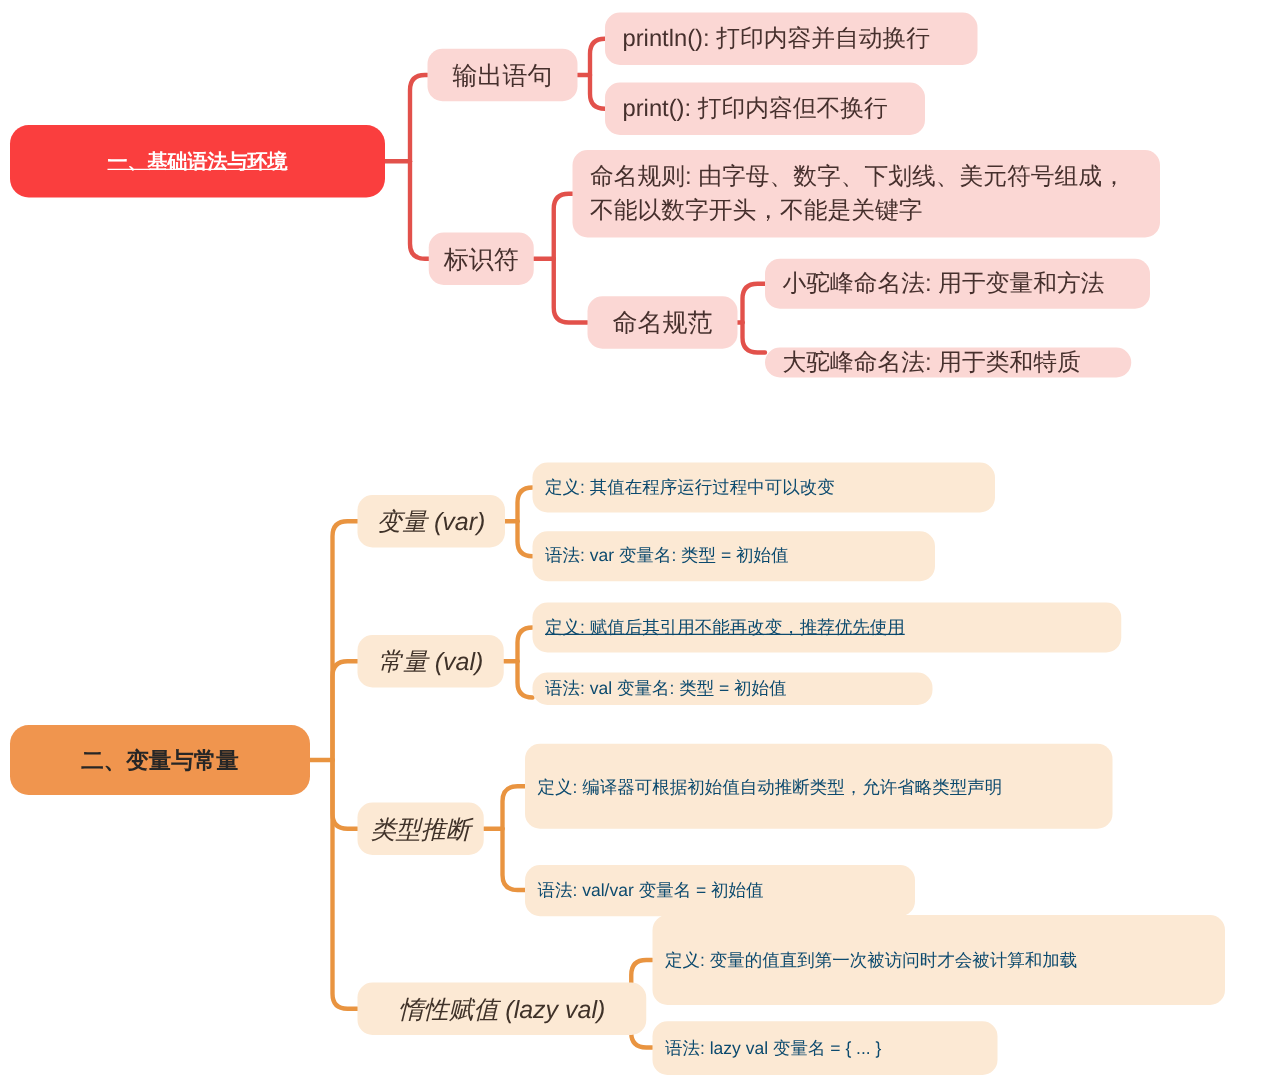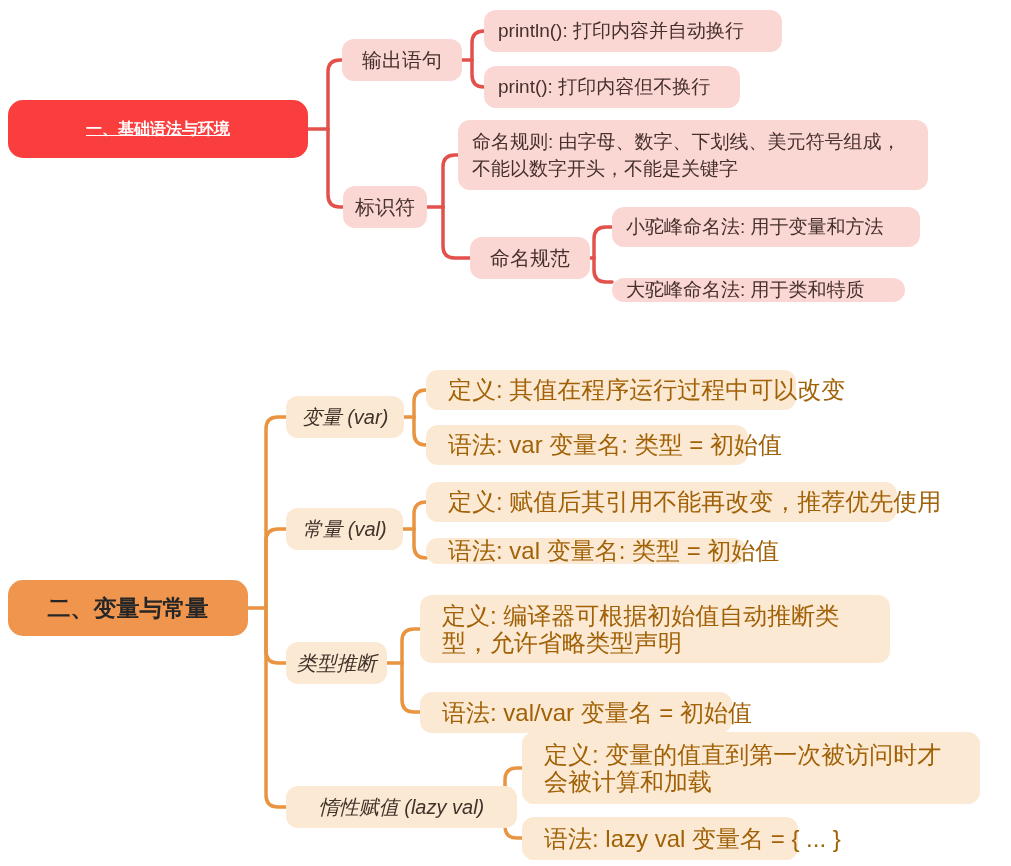--- a/index.html
+++ b/index.html
@@ -41,37 +41,37 @@
   .b1-leaf{
     background:#fbd7d4;
     color:#46302d;
     font-size:19px;
     padding:0 14px;
   }
   
   .root2{
     background:#f0954e;
     color:#262626;
-    font-size:23px;
+    font-size:18px;
     font-weight:bold;
     justify-content:center;
     border-radius:15px;
   }
   .b2-pill{
     background:#fce9d4;
     color:#3f3229;
     font-size:20px;
     justify-content:center;
     font-style:italic;
   }
   .b2-leaf{
     background:#fce9d4;
-    color:#a16207;
-    font-size:24px;
-    padding:0 22px;
+    color:#0c4a6e;
+    font-size:14px;
+    padding:0 10px;
   }
 </style>
 </head>
 <body>
 
 <div class="canvas">
 
   <svg class="connectors" width="1011" height="866" viewBox="0 0 1011 866">
 
     <g stroke="#e2514b" stroke-width="3.5" fill="none" stroke-linecap="round" stroke-linejoin="round">
@@ -131,21 +131,21 @@
   <div class="node root2" style="left:8px;top:580px;width:240px;height:56px;">二、变量与常量</div>
 
   <div class="node b2-pill" style="left:286px;top:396px;width:118px;height:42px;">变量 (var)</div>
 
   <div class="node b2-leaf" style="left:426px;top:370px;width:370px;height:40px;">定义: 其值在程序运行过程中可以改变</div>
 
   <div class="node b2-leaf" style="left:426px;top:425px;width:322px;height:40px;">语法: var 变量名: 类型 = 初始值</div>
 
   <div class="node b2-pill" style="left:286px;top:508px;width:117px;height:42px;">常量 (val)</div>
 
-  <div class="node b2-leaf" style="left:426px;top:482px;width:471px;height:40px;">定义: 赋值后其引用不能再改变，推荐优先使用</div>
+  <div class="node b2-leaf" style="left:426px;top:482px;width:471px;height:40px;text-decoration:underline;">定义: 赋值后其引用不能再改变，推荐优先使用</div>
 
   <div class="node b2-leaf" style="left:426px;top:538px;width:320px;height:26px;">语法: val 变量名: 类型 = 初始值</div>
 
   <div class="node b2-pill" style="left:286px;top:642px;width:101px;height:42px;">类型推断</div>
 
   <div class="node b2-leaf wrap" style="left:420px;top:595px;width:470px;height:68px;">定义: 编译器可根据初始值自动推断类型，允许省略类型声明</div>
 
   <div class="node b2-leaf" style="left:420px;top:692px;width:312px;height:41px;">语法: val/var 变量名 = 初始值</div>
 
   <div class="node b2-pill" style="left:286px;top:786px;width:231px;height:42px;">惰性赋值 (lazy val)</div>

